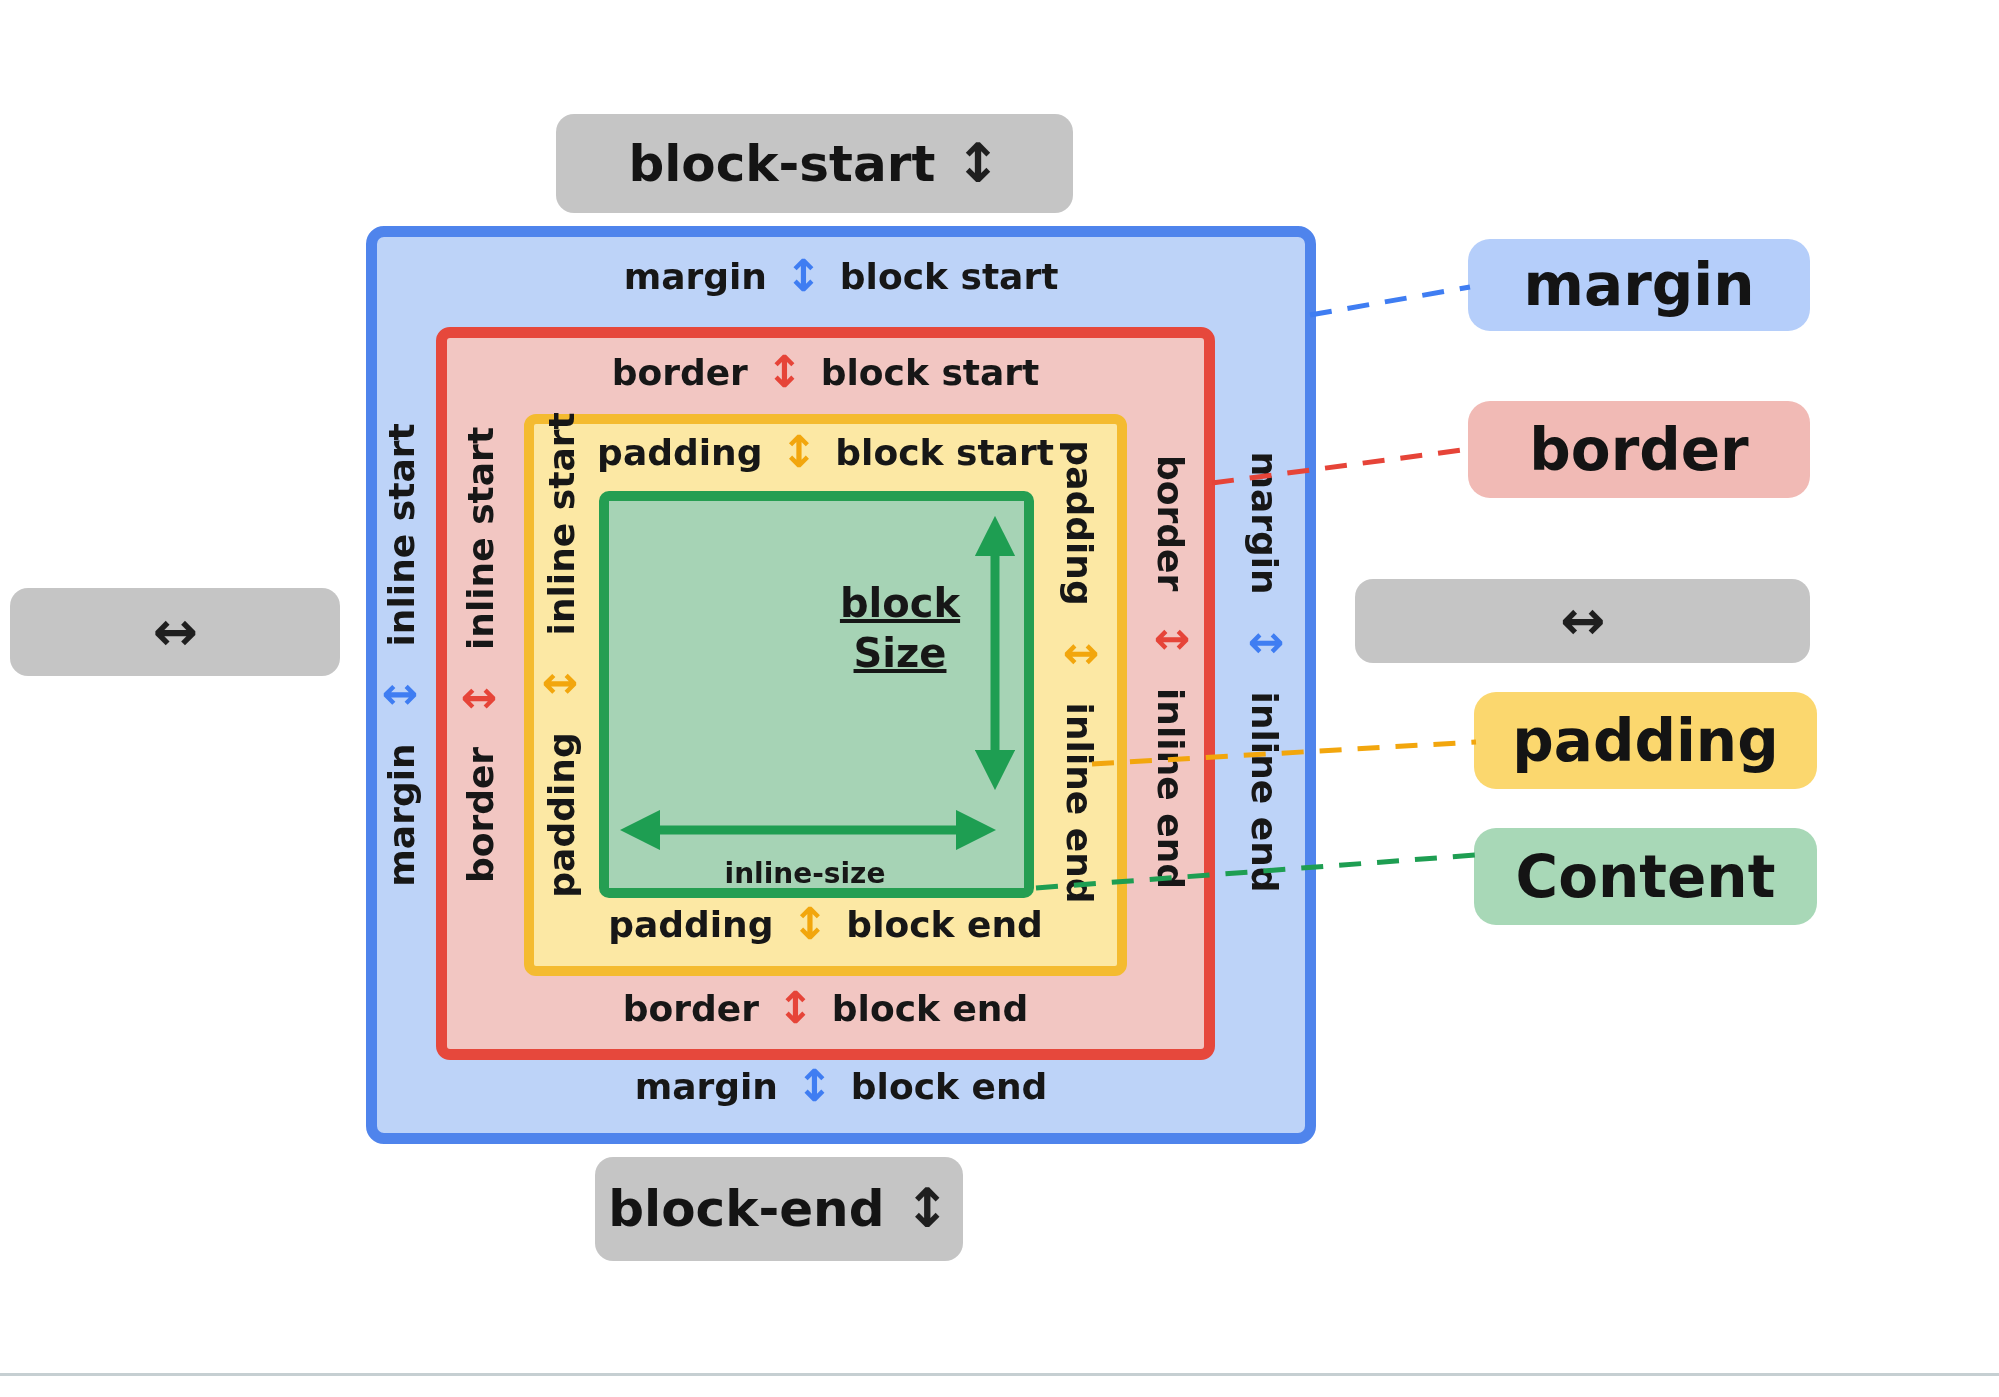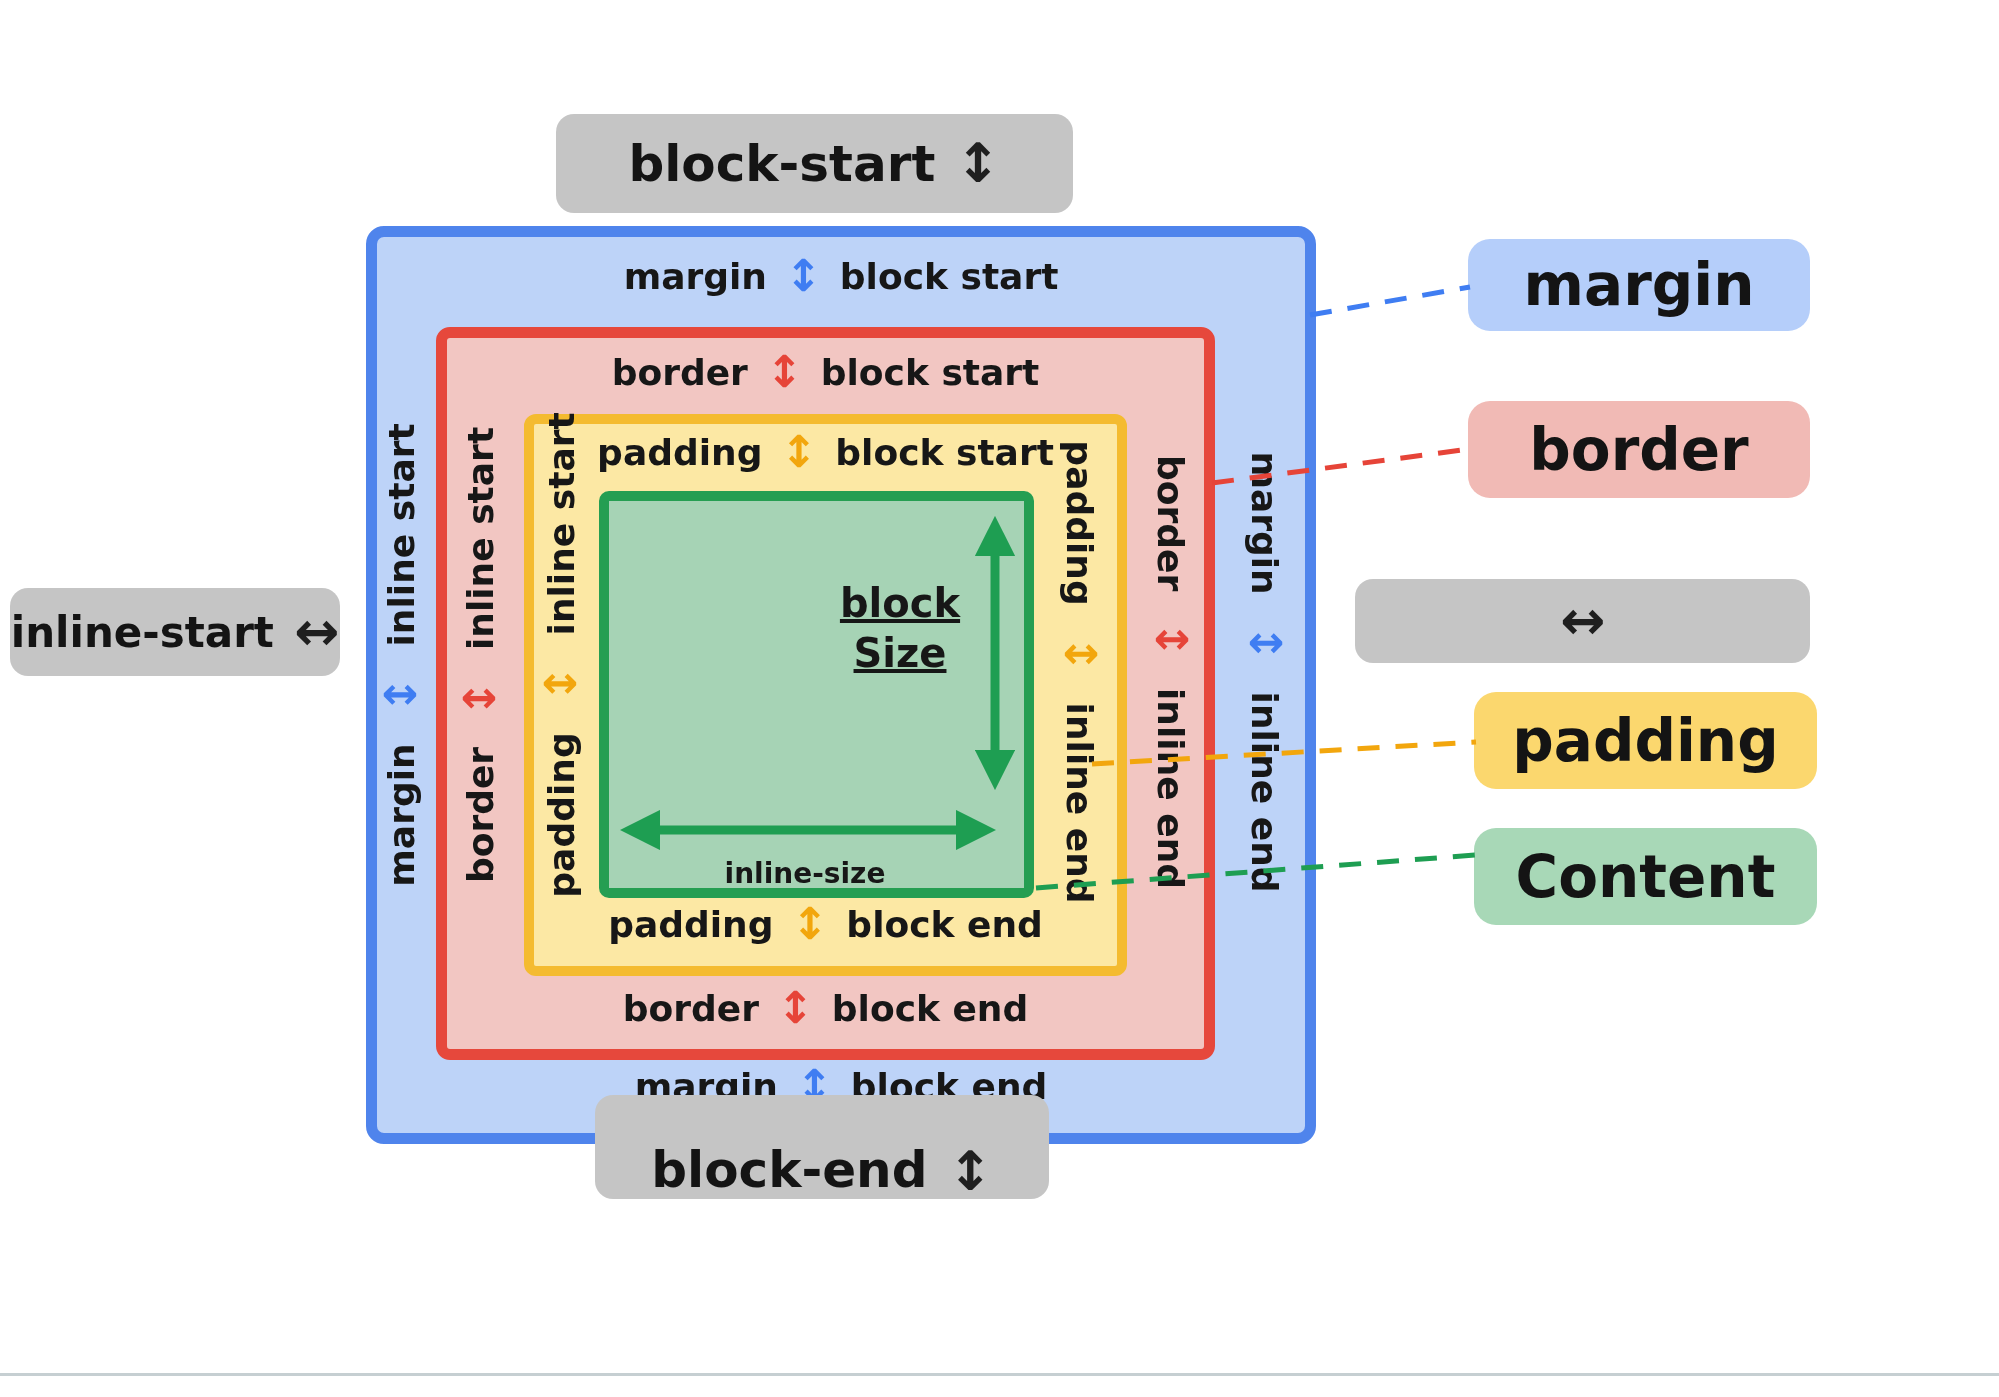--- a/index.html
+++ b/index.html
@@ -30,21 +30,21 @@
   .arrow.red    { color:#e64438; }
   .arrow.yellow { color:#f2a60d; }
   .arrow.black  { color:#1f1f1f; font-size:54px; }
 
   
   .pill { position:absolute; display:flex; align-items:center; justify-content:center; gap:20px;
           background:#c5c5c5; border-radius:18px; color:#141414; }
   .pill-block-start { left:556px;  top:114px;  width:517px; height:99px;  font-size:50px; }
   .pill-inline-start{ left:10px;   top:588px;  width:330px; height:88px;  font-size:42px; }
   .pill-inline-end  { left:1355px; top:579px;  width:455px; height:84px;  font-size:44px; }
-  .pill-block-end   { left:595px;  top:1095px; width:454px; height:104px; font-size:50px;align-items:flex-end; }
+  .pill-block-end   { left:595px;  top:1157px; width:368px; height:104px; font-size:50px; }
 
   
   .legend-pill { position:absolute; display:flex; align-items:center; justify-content:center;
                  border-radius:22px; font-size:58px; color:#141414; }
   .legend-margin  { left:1468px; top:239px; width:342px; height:92px; background:#b5cefa; }
   .legend-border  { left:1468px; top:401px; width:342px; height:97px; background:#f1bab5; }
   .legend-padding { left:1474px; top:692px; width:343px; height:97px; background:#fbd76e; }
   .legend-content { left:1474px; top:828px; width:343px; height:97px; background:#a8d8b7; }
 
   
@@ -134,21 +134,20 @@
     <div>block</div>
     <div>Size</div>
   </div>
   <div class="content-text inline-size-text">inline-size</div>
 
   <div class="pill pill-block-start">
     <span>block-start</span>
     <span class="arrow black">↕</span>
   </div>
   <div class="pill pill-inline-start">
-    <span>inline-start</span>
     <span class="arrow black">↔</span>
   </div>
   <div class="pill pill-inline-end">
     <span class="arrow black">↔</span>
   </div>
   <div class="pill pill-block-end">
     <span>block-end</span>
     <span class="arrow black">↕</span>
   </div>
 

